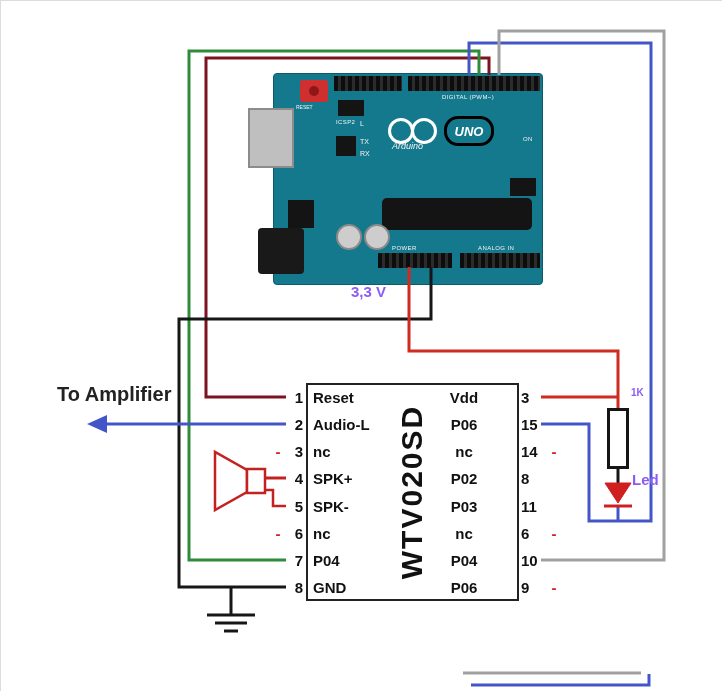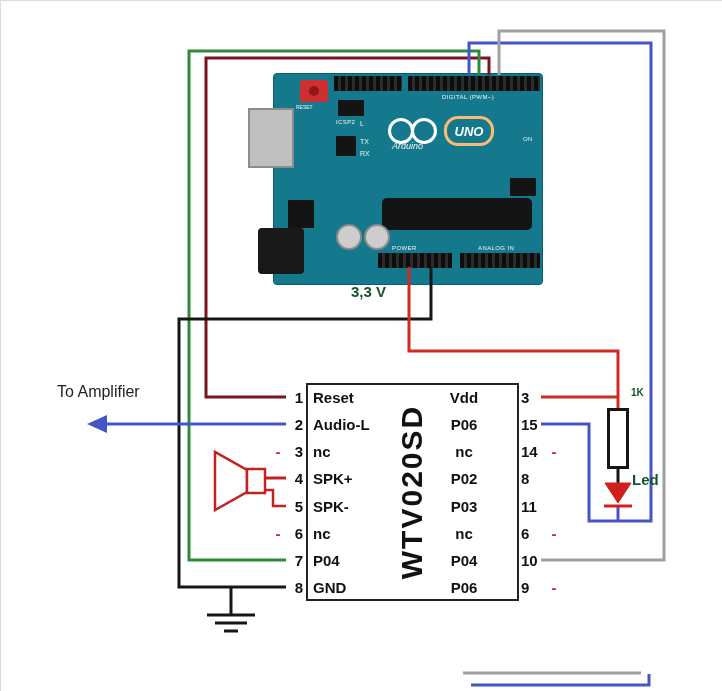--- a/index.html
+++ b/index.html
@@ -12,21 +12,21 @@
          border-radius:4px;z-index:2;border:1px solid #0d5b6b;}
   .board .abs{position:absolute;}
   .hdr{background:#0d0d0d;background-image:repeating-linear-gradient(90deg,#0d0d0d 0 4px,#2c2c2c 4px 7px);}
   .blk{background:#141414;}
   .wtxt{color:#f2f2f2;}
   .t6{font-size:6px;line-height:6px;letter-spacing:.4px;}
   .t7{font-size:7px;line-height:7px;}
   .t9{font-size:9px;line-height:9px;}
   .cap{width:22px;height:22px;border-radius:50%;background:#cdcdcd;border:2px solid #8a8a8a;}
   .logo-circle{width:20px;height:20px;border:3px solid #fff;border-radius:50%;}
-  .uno-badge{left:170px;top:42px;width:44px;height:24px;border:3px solid #fdba74;border-radius:14px;
+  .uno-badge{left:170px;top:42px;width:44px;height:24px;border:3px solid #000000;border-radius:14px;
              display:flex;align-items:center;justify-content:center;color:#fff;font-weight:700;
              font-style:italic;font-size:13px;}
   .reset-btn{left:26px;top:6px;width:28px;height:22px;background:#cf2f2f;border-radius:3px;
              display:flex;align-items:center;justify-content:center;}
   .reset-btn div{width:10px;height:10px;border-radius:50%;background:#8f1717;}
 
   
   .chip{position:absolute;left:270px;top:382px;width:290px;height:218px;z-index:2;}
   .chip-box{position:absolute;left:35px;top:0;width:209px;height:214px;border:2px solid #222;background:#fff;}
   .chip-name-wrap{position:absolute;left:35px;top:0;width:213px;height:218px;display:flex;
@@ -39,25 +39,25 @@
   .numL{width:18px;text-align:right;}
   .lblL{width:96px;padding-left:10px;}
   .sp{flex:1;}
   .lblR{width:86px;text-align:center;padding-right:8px;}
   .numR{width:26px;padding-left:6px;}
   .ncR{width:14px;text-align:center;color:#cf1f1f;}
 
   
   .resistor{position:absolute;left:606px;top:407px;width:16px;height:55px;border:3px solid #151515;
             background:#fff;z-index:2;}
-  .lbl{position:absolute;z-index:4;color:#14532d;white-space:nowrap;}
+  .lbl{position:absolute;z-index:4;color:#8b5cf6;white-space:nowrap;}
   .lbl-3v3{left:350px;top:282px;font-size:15px;font-weight:700;}
   .lbl-1k{left:630px;top:386px;font-size:10px;font-weight:700;}
   .lbl-led{left:631px;top:470px;font-size:15px;font-weight:700;}
-  .lbl-amp{left:56px;top:382px;font-size:16px;font-weight:400;color:#222;}
+  .lbl-amp{left:56px;top:382px;font-size:20px;font-weight:700;color:#222;}
 
   svg.wires{position:absolute;left:0;top:0;z-index:3;pointer-events:none;}
   .w{fill:none;stroke-width:3;stroke-linejoin:miter;stroke-linecap:butt;}
 </style>
 </head>
 <body>
 
 <div id="canvas">
 
   <div class="board">

